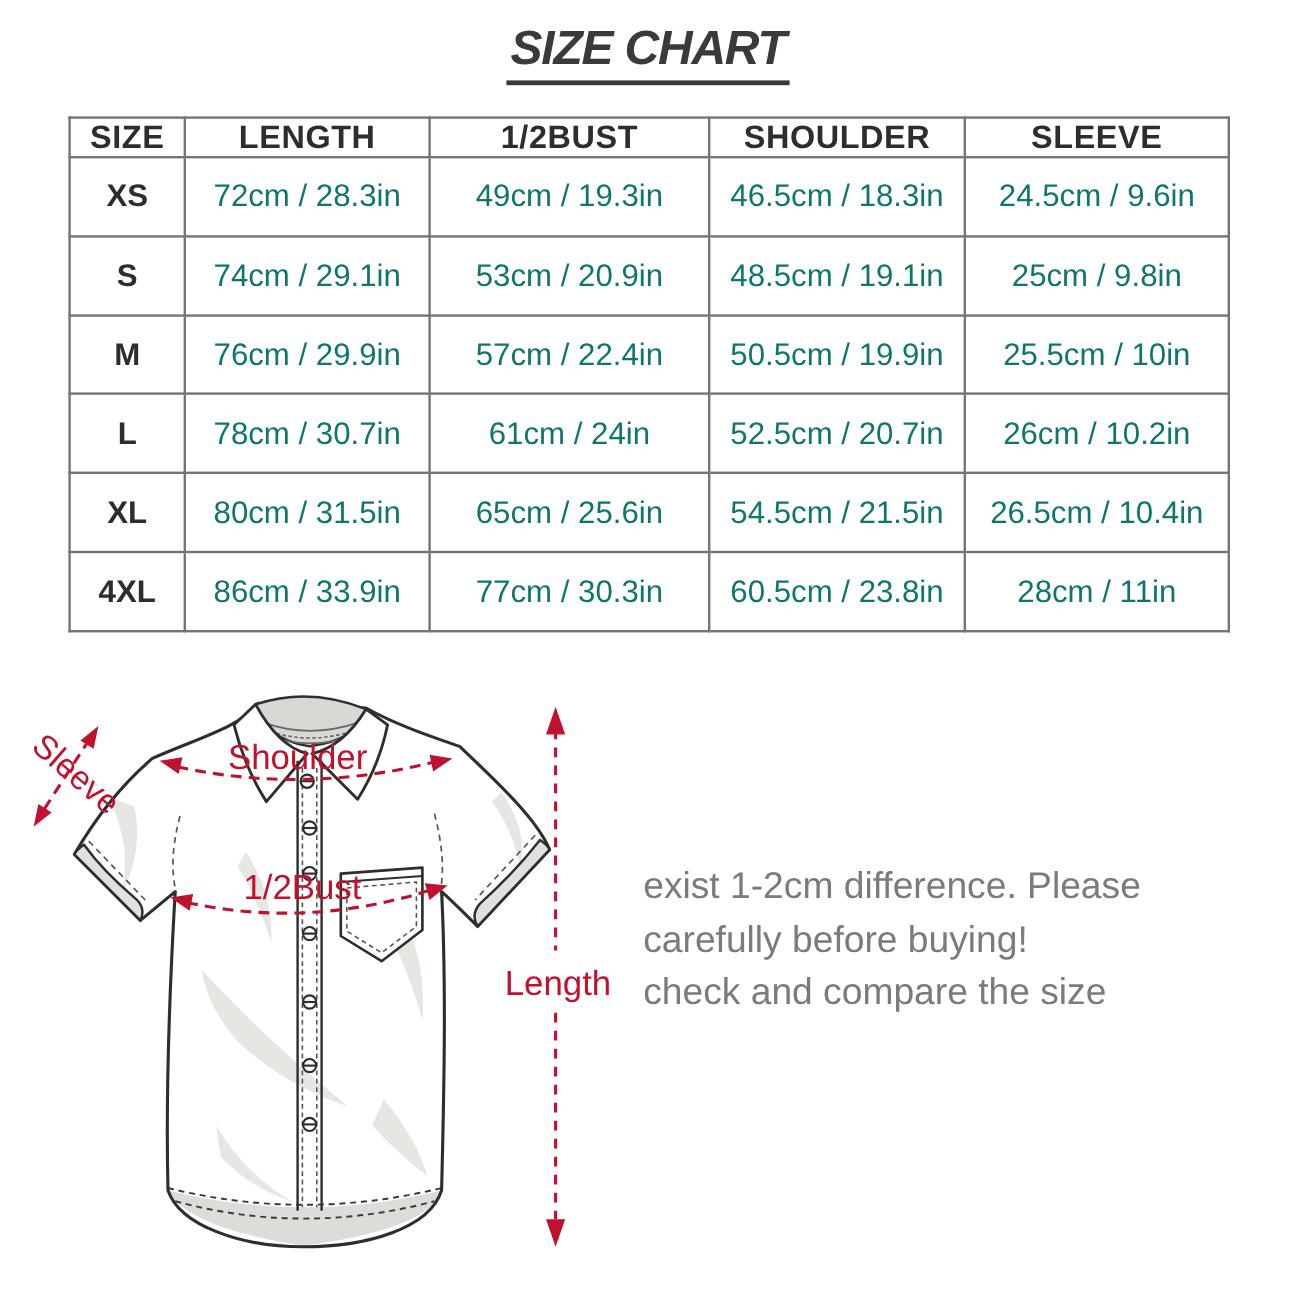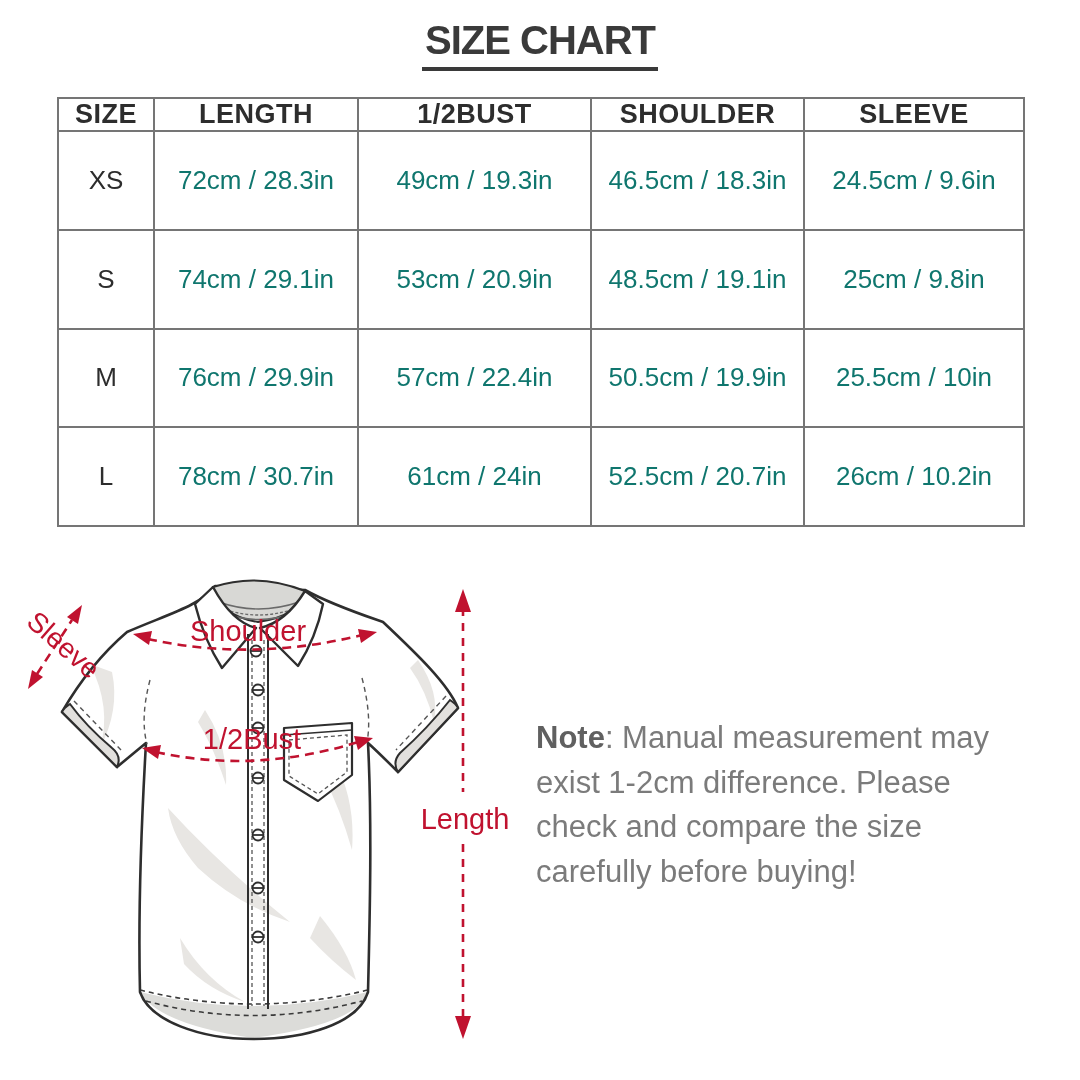--- a/index.html
+++ b/index.html
@@ -1,34 +1,34 @@
 <!DOCTYPE html>
 <html><head>
 <meta charset="utf-8">
 <style>
   html,body{margin:0;padding:0;}
   body{
     width:1080px;height:1080px;position:relative;overflow:hidden;
     background:#ffffff;font-family:"Liberation Sans", sans-serif;
   }
-  .title{position:absolute;top:20px;left:0;width:1080px;text-align:center;}
+  .title{position:absolute;top:20px;left:0;width:1080px;text-align:center;font-style:italic;}
   .title-text{
     display:inline-block;font-size:40px;font-weight:bold;color:#3a3a3a;
     letter-spacing:-1px;border-bottom:4px solid #3a3a3a;padding:0 3px 7px 3px;line-height:1;
   }
   table.size-table{
     position:absolute;left:57px;top:97px;width:966px;height:430px;
     border-collapse:collapse;table-layout:fixed;
   }
   table.size-table th,table.size-table td{
     border:2px solid #757575;text-align:center;vertical-align:middle;padding:0;
   }
   table.size-table th{font-size:27px;font-weight:bold;color:#2d2d2d;letter-spacing:.5px;}
   table.size-table td{font-size:26px;color:#0f766e;}
-  table.size-table td.size-cell{font-weight:normal;color:#2d2d2d;font-size:26px;}
+  table.size-table td.size-cell{font-weight:bold;color:#2d2d2d;font-size:26px;}
   .shirt-wrap{position:absolute;left:0px;top:560px;width:540px;height:520px;}
   .note{
     position:absolute;left:536px;top:716px;width:500px;
     font-size:31px;color:#7b7b7b;
   }
   .note .note-line{height:44.5px;line-height:44.5px;white-space:nowrap;}
   .note b{color:#606060;font-weight:bold;}
 </style>
 </head>
 <body>
@@ -75,20 +75,34 @@
       <td>57cm / 22.4in</td>
       <td>50.5cm / 19.9in</td>
       <td>25.5cm / 10in</td>
     </tr>
     <tr>
       <td class="size-cell">L</td>
       <td>78cm / 30.7in</td>
       <td>61cm / 24in</td>
       <td>52.5cm / 20.7in</td>
       <td>26cm / 10.2in</td>
+    </tr>
+    <tr>
+      <td class="size-cell">XL</td>
+      <td>80cm / 31.5in</td>
+      <td>65cm / 25.6in</td>
+      <td>54.5cm / 21.5in</td>
+      <td>26.5cm / 10.4in</td>
+    </tr>
+    <tr>
+      <td class="size-cell">4XL</td>
+      <td>86cm / 33.9in</td>
+      <td>77cm / 30.3in</td>
+      <td>60.5cm / 23.8in</td>
+      <td>28cm / 11in</td>
     </tr>
   </tbody>
 </table>
 
 <div class="shirt-wrap">
 <svg viewBox="0 0 540 520" width="540" height="520" xmlns="http://www.w3.org/2000/svg">
 
   <path fill="#ffffff" stroke="none" d="M127,72 C168,54 200,46 215,26 L305,30 C330,44 360,54 383,62
        C418,95 448,124 458,148 L398,212 C388,202 378,192 368,183
        C372,262 370,352 368,432 C358,464 305,479 253,479 C200,479 150,461 140,432
@@ -189,17 +203,16 @@
   <g fill="#c0122f" stroke="none" font-family="Liberation Sans, sans-serif" font-size="29">
     <text transform="translate(25,64) rotate(41)" font-size="28">Sleeve</text>
     <text x="248" y="81" text-anchor="middle">Shoulder</text>
     <text x="252" y="189" text-anchor="middle">1/2Bust</text>
     <text x="465" y="269" text-anchor="middle">Length</text>
   </g>
 </svg>
 </div>
 
 <div class="note">
-  <div class="note-line"><b>Note</b><span>: Manual measurement may</span></div>
   <div class="note-line">exist 1-2cm difference. Please</div>
+  <div class="note-line">carefully before buying!</div>
   <div class="note-line">check and compare the size</div>
-  <div class="note-line">carefully before buying!</div>
 </div>
 
 </body></html>

